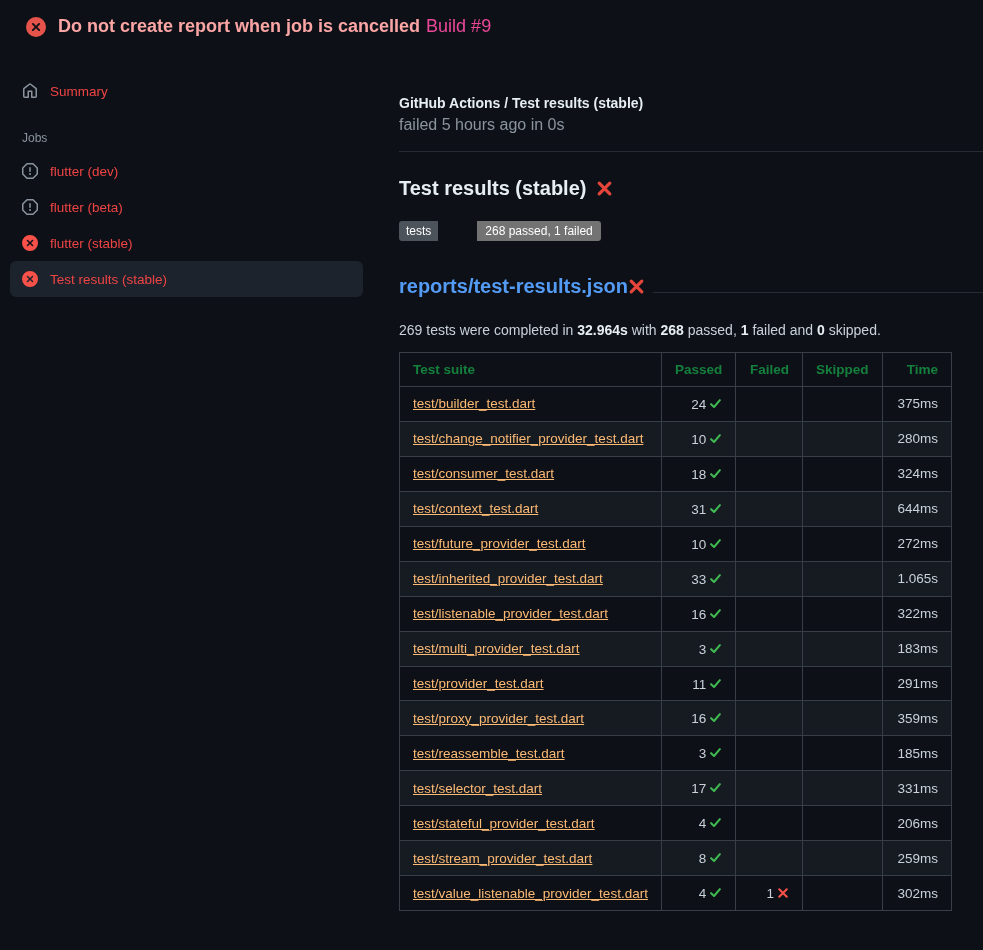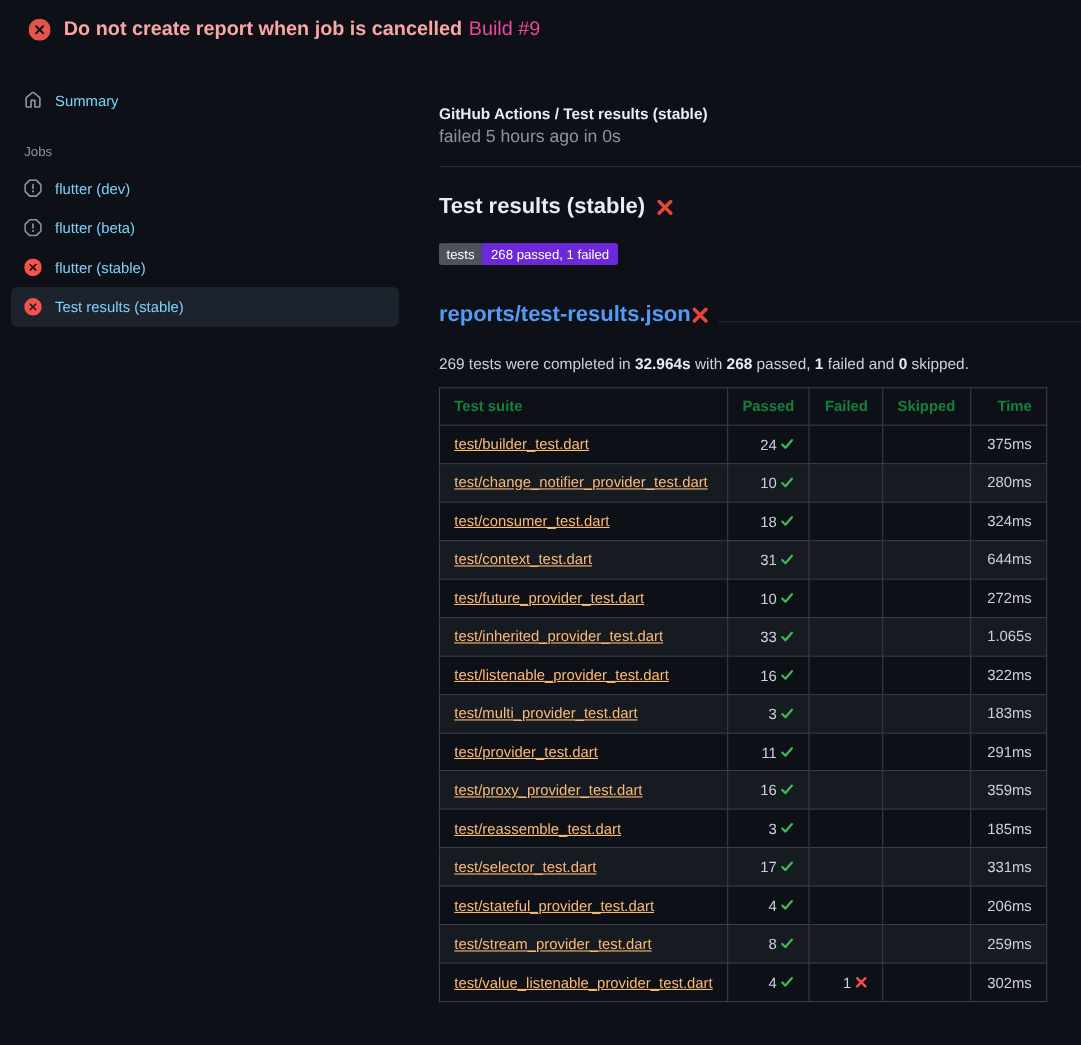--- a/index.html
+++ b/index.html
@@ -43,21 +43,21 @@
     flex-shrink: 0;
     padding: 22px 36px 0 10px;
   }
   .side-item {
     display: flex;
     align-items: center;
     gap: 12px;
     padding: 10px 12px;
     border-radius: 6px;
     font-size: 13.5px;
-    color: #7dd3fc;
+    color: #ef4444;
     cursor: pointer;
   }
   .side-item.selected { background: #1d232c; }
   .side-item .icon-wrap { display: inline-flex; width: 16px; height: 16px; }
   .jobs-label {
     margin: 22px 0 8px 12px;
     font-size: 12px;
     color: #8b949e;
   }
 
@@ -94,23 +94,24 @@
     color: #e6edf3;
   }
   .badge-row { margin-top: 21px; }
   .badge {
     display: inline-flex;
     font-size: 12px;
     line-height: 1;
     border-radius: 3px;
     overflow: hidden;
     color: #ffffff;
+    gap: 39px;
   }
   .badge .badge-label { background: #4c535a; padding: 4px 7px; }
-  .badge .badge-value { background: #6d28d9; padding: 4px 8px; }
+  .badge .badge-value { background: #737373; padding: 4px 8px; }
 
   .report-head {
     margin-top: 34px;
     display: flex;
     align-items: center;
   }
   .report-link {
     font-size: 20px;
     font-weight: 700;
     color: #539bf5;

